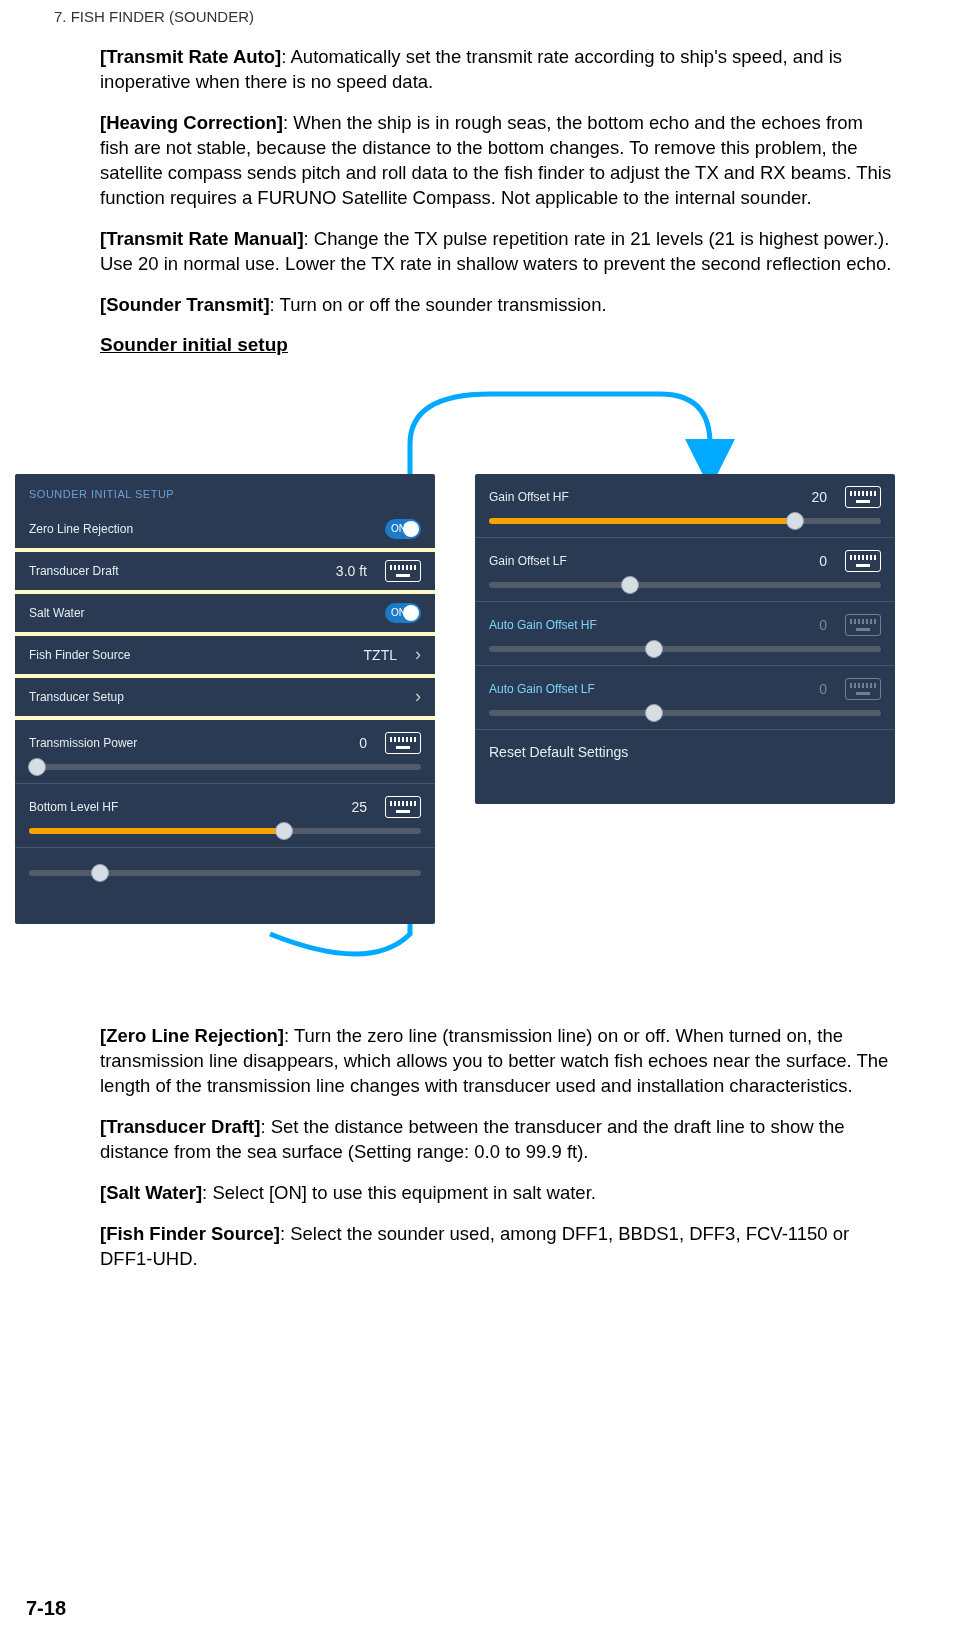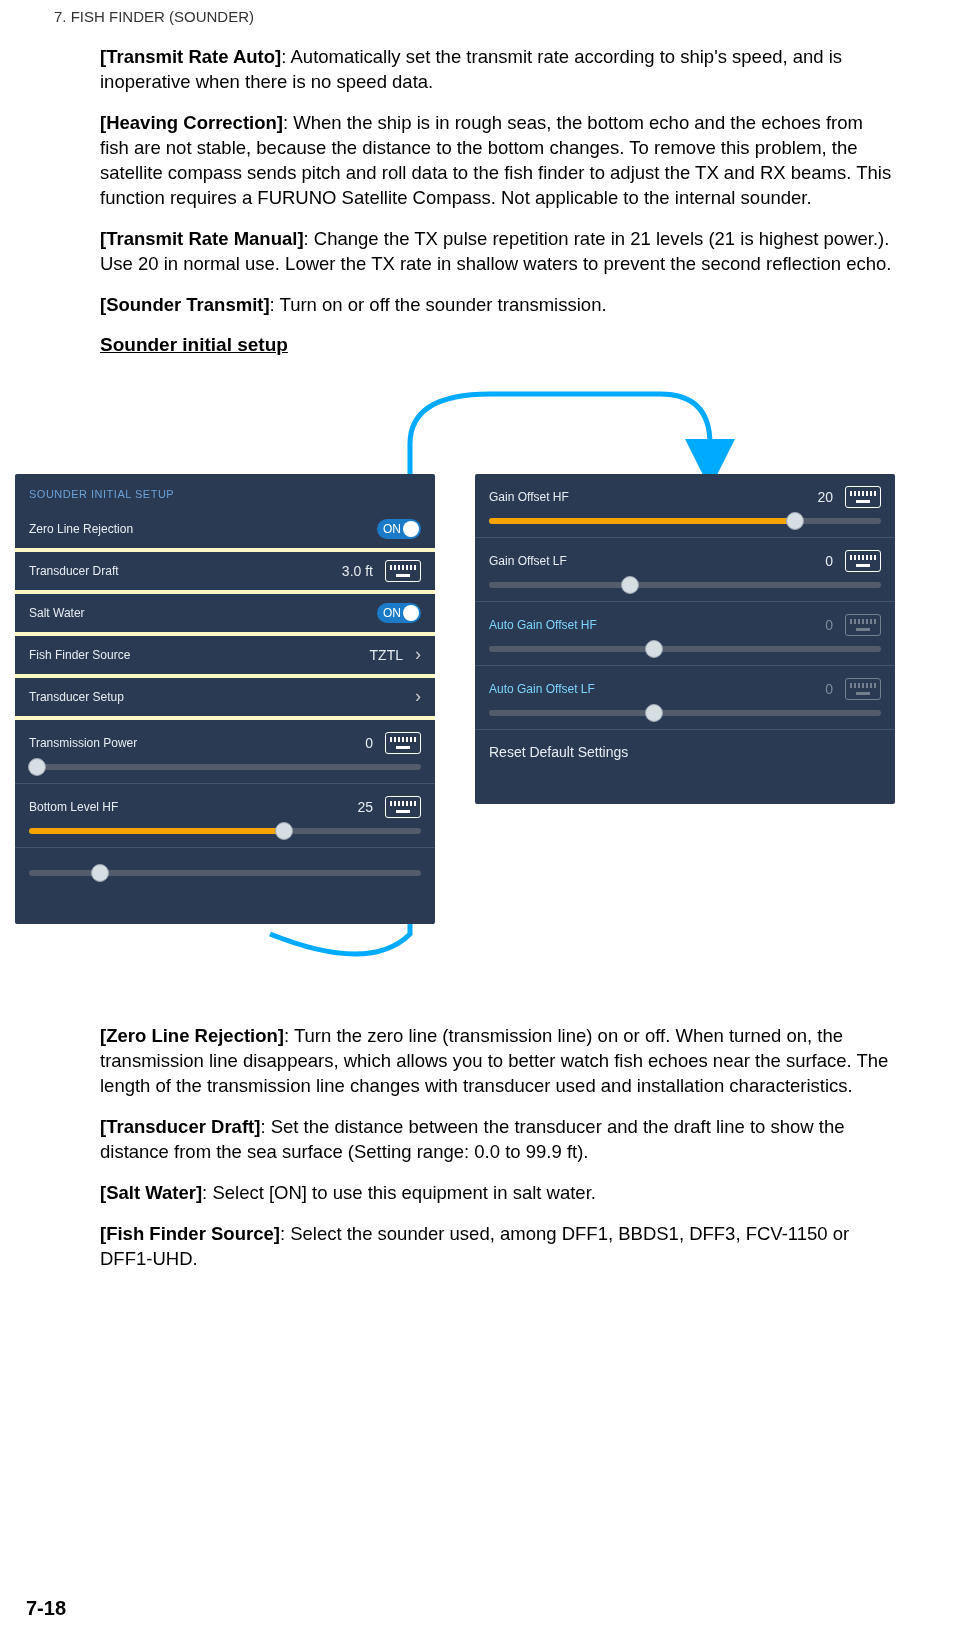--- a/index.html
+++ b/index.html
@@ -69,26 +69,26 @@
   .row {
     display: flex;
     align-items: center;
     justify-content: space-between;
     padding: 0 14px;
     height: 42px;
     border-bottom: 4px solid #fef9c3;
     position: relative;
   }
   .row-label { font-size: 12px; color: #e6ecf2; text-align: right; }
-  .row-right { display: flex; align-items: center; gap: 4px; }
+  .row-right { display: flex; align-items: center; gap: 10px; }
   .toggle {
-    width: 44px; height: 20px; border-radius: 10px;
+    width: 36px; height: 20px; border-radius: 10px;
     background: #1b7bc8; position: relative;
     display: flex; align-items: center; justify-content: flex-start;
-    padding-left: 6px; font-size: 12px; color: #fff;
+    padding-left: 6px; font-size: 10px; color: #fff;
   }
   .toggle::after {
     content: ""; position: absolute; right: 2px; top: 2px;
     width: 16px; height: 16px; background: #fff; border-radius: 50%;
   }
   .chev { font-size: 18px; color: #ccc; margin-left: 8px; }
   .value-txt { font-size: 14px; color: #e6ecf2; }
   .kbd {
     width: 36px; height: 22px; border: 1px solid #fff; border-radius: 3px;
     position: relative; background: transparent;

